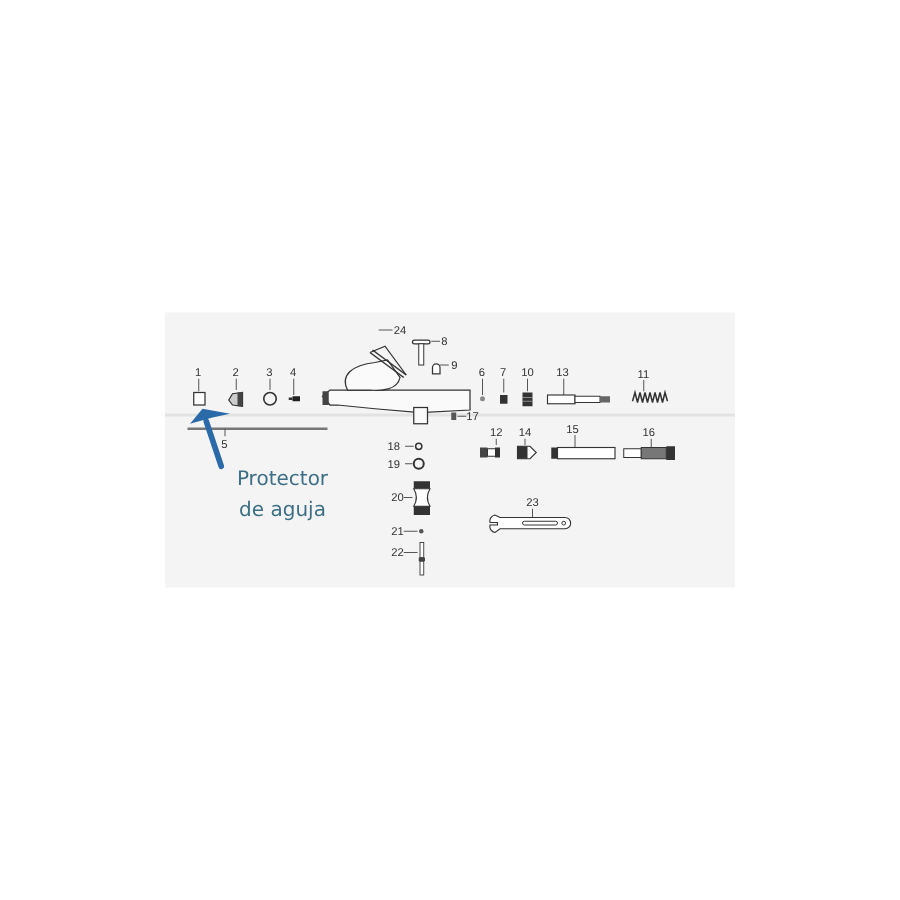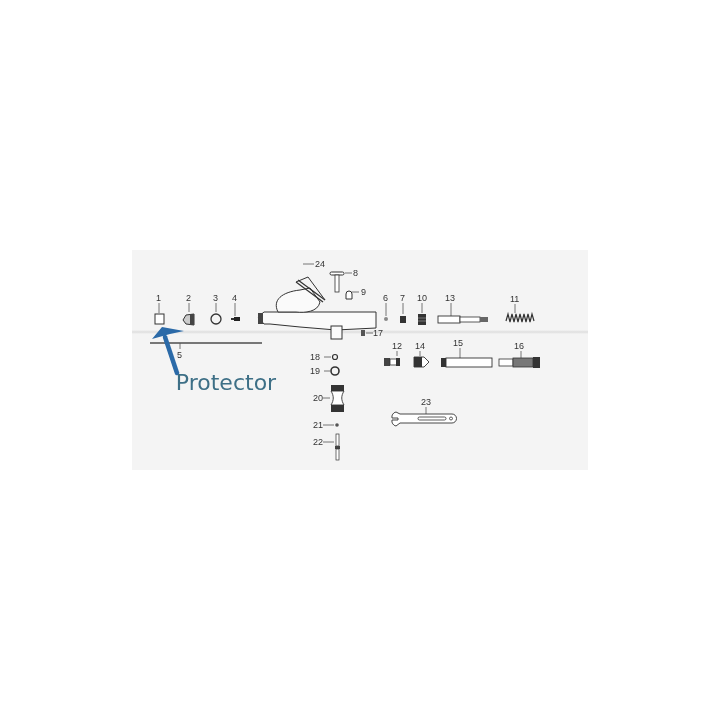--- a/index.html
+++ b/index.html
@@ -5,21 +5,21 @@
   html, body { margin: 0; padding: 0; background: #ffffff; }
   body { width: 720px; height: 720px; position: relative; overflow: hidden;
          font-family: "Liberation Sans", sans-serif; }
   .paper { position: absolute; left: 132px; top: 250px; width: 456px; height: 220px;
            background: #f4f4f4; }
   .crease { position: absolute; left: 132px; top: 330px; width: 456px; height: 4px;
             background: linear-gradient(#f4f4f4, #dedede 50%, #f4f4f4); }
   svg.diagram { position: absolute; left: 0; top: 0; width: 720px; height: 720px; }
   .lbl { font-family: "Liberation Sans", sans-serif; font-size: 9px; fill: #333; }
   .ann { position: absolute; left: 171px; top: 370px; width: 110px;
-         font-family: "DejaVu Sans", sans-serif; font-size: 22px; line-height: 25px;
+         font-family: "DejaVu Sans", sans-serif; font-size: 16px; line-height: 25px;
          color: #3d6f86; text-align: center; }
 </style>
 </head>
 <body>
 
 <div class="paper"></div>
 <div class="crease"></div>
 
 <svg class="diagram" viewBox="0 0 720 720">
 
@@ -194,13 +194,14 @@
   </g>
 
   <g>
     <line x1="177" y1="373" x2="165" y2="337" stroke="#2b6aa8" stroke-width="4.5" stroke-linecap="round"></line>
     <path d="M152 339 L162 327 L184 331 L170 334 Z" fill="#2b6aa8"></path>
   </g>
 </svg>
 
 <div class="ann">
   <div>Protector</div>
+  <div>de aguja</div>
 </div>
 
 </body></html>

